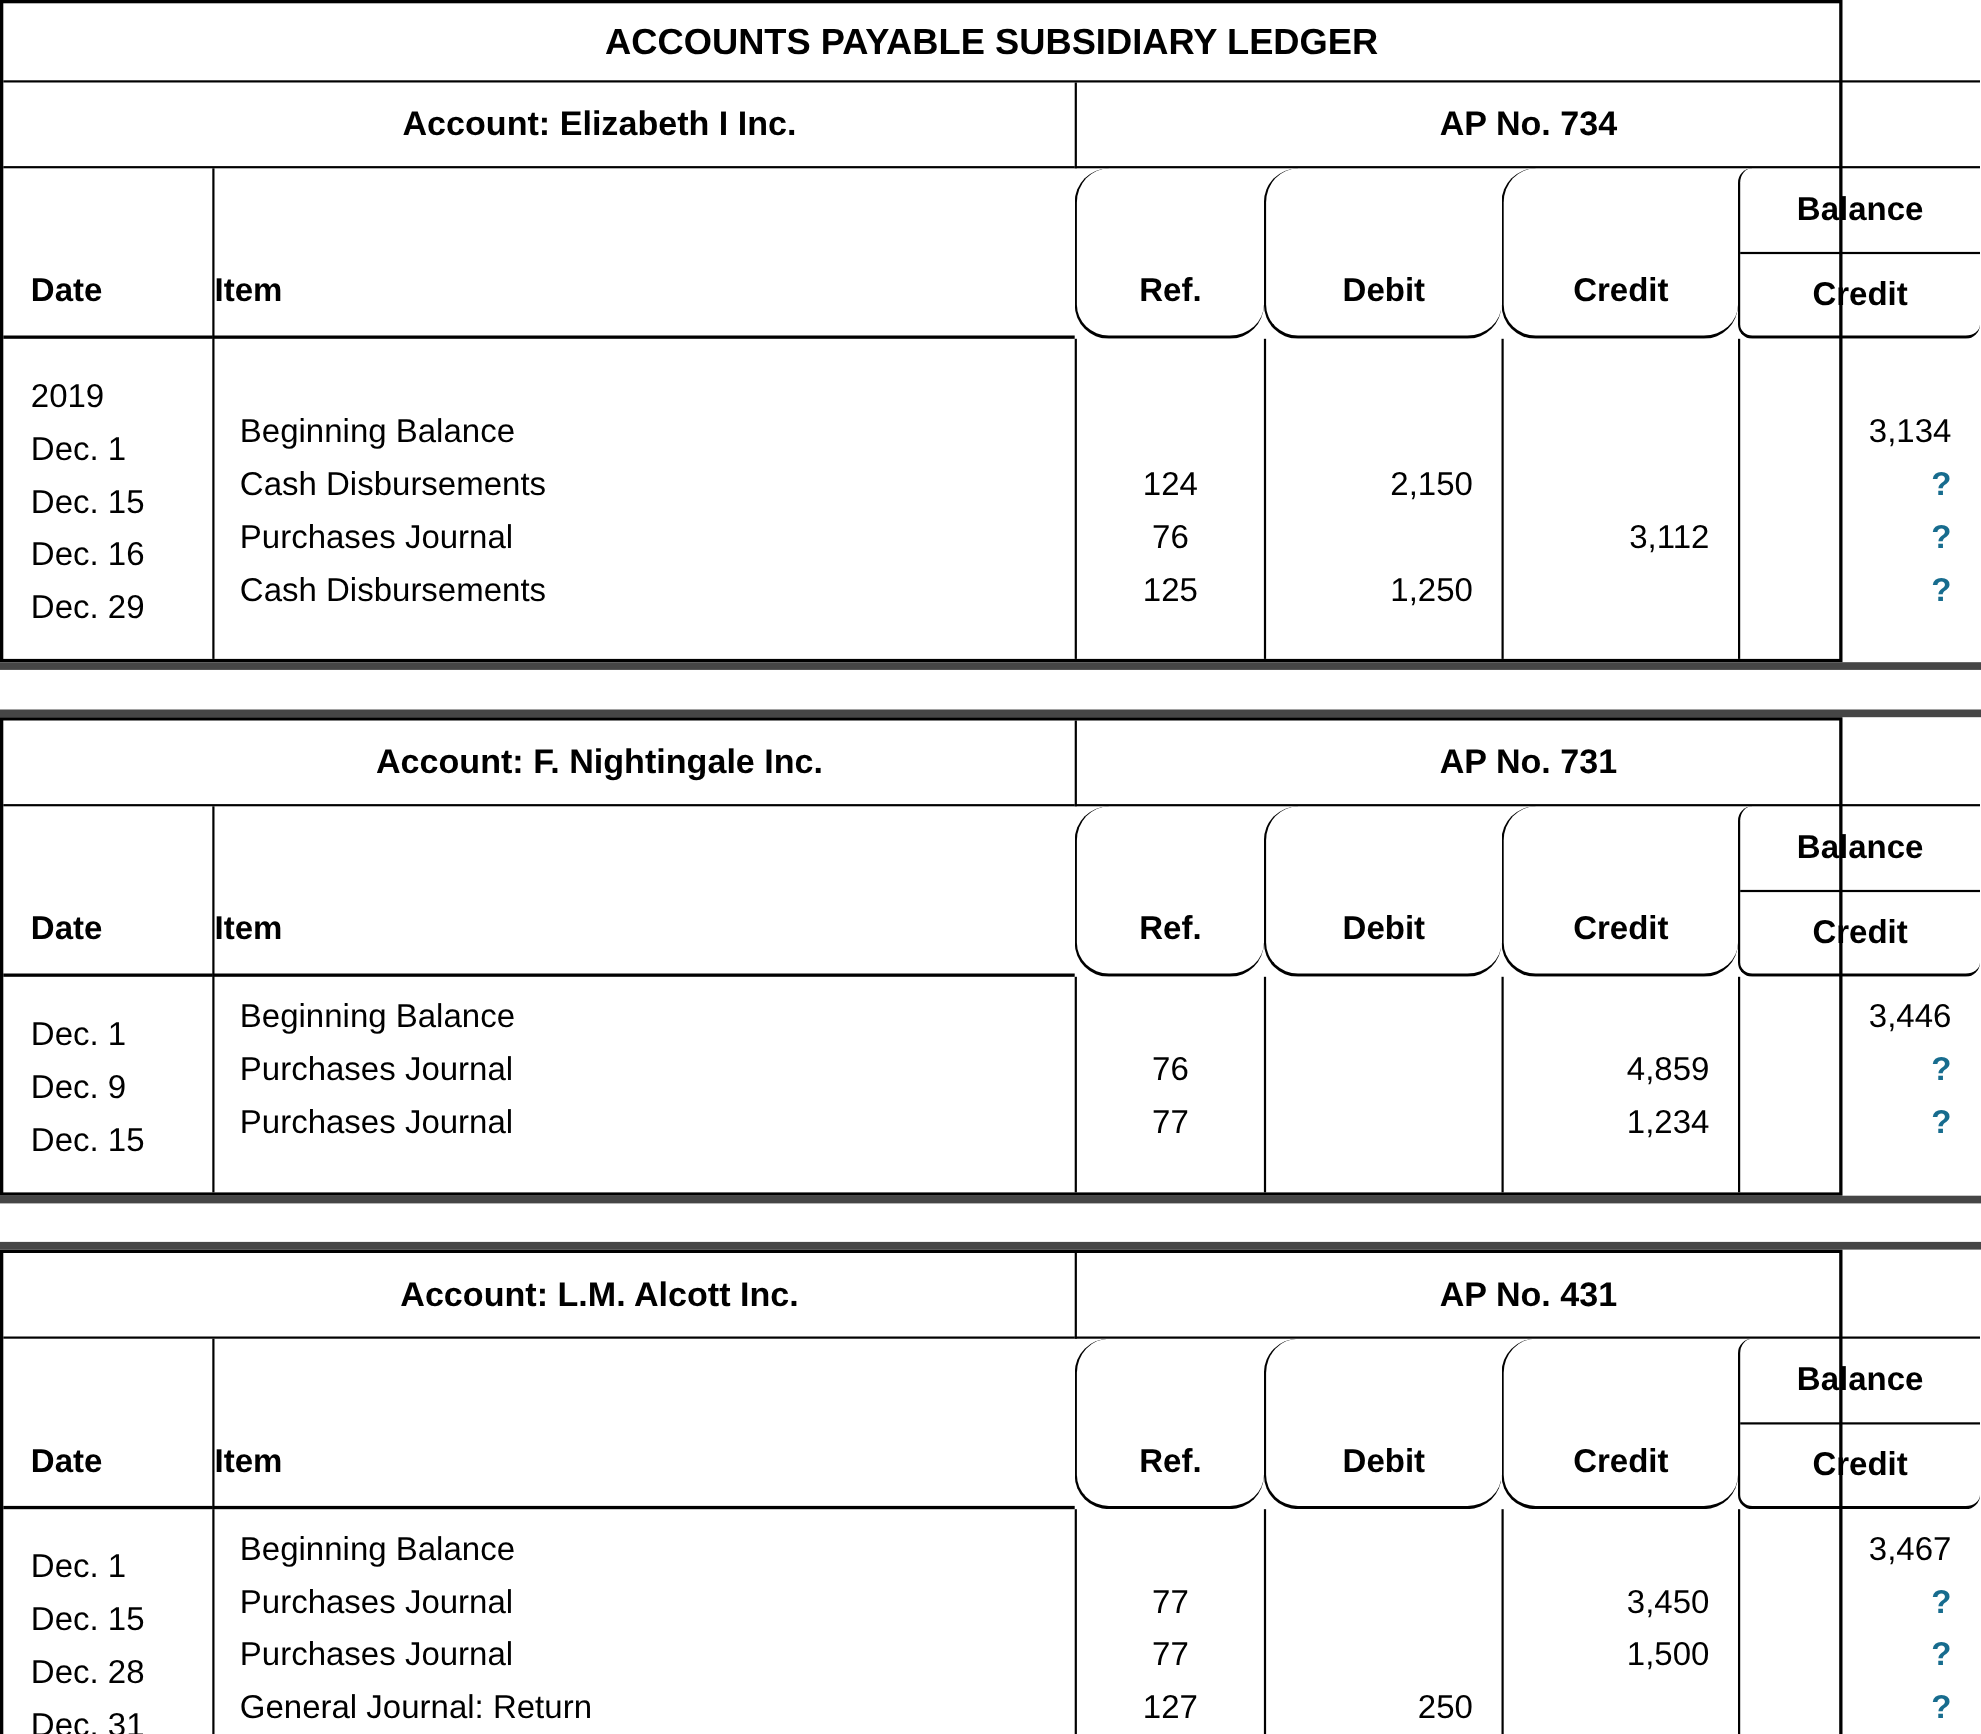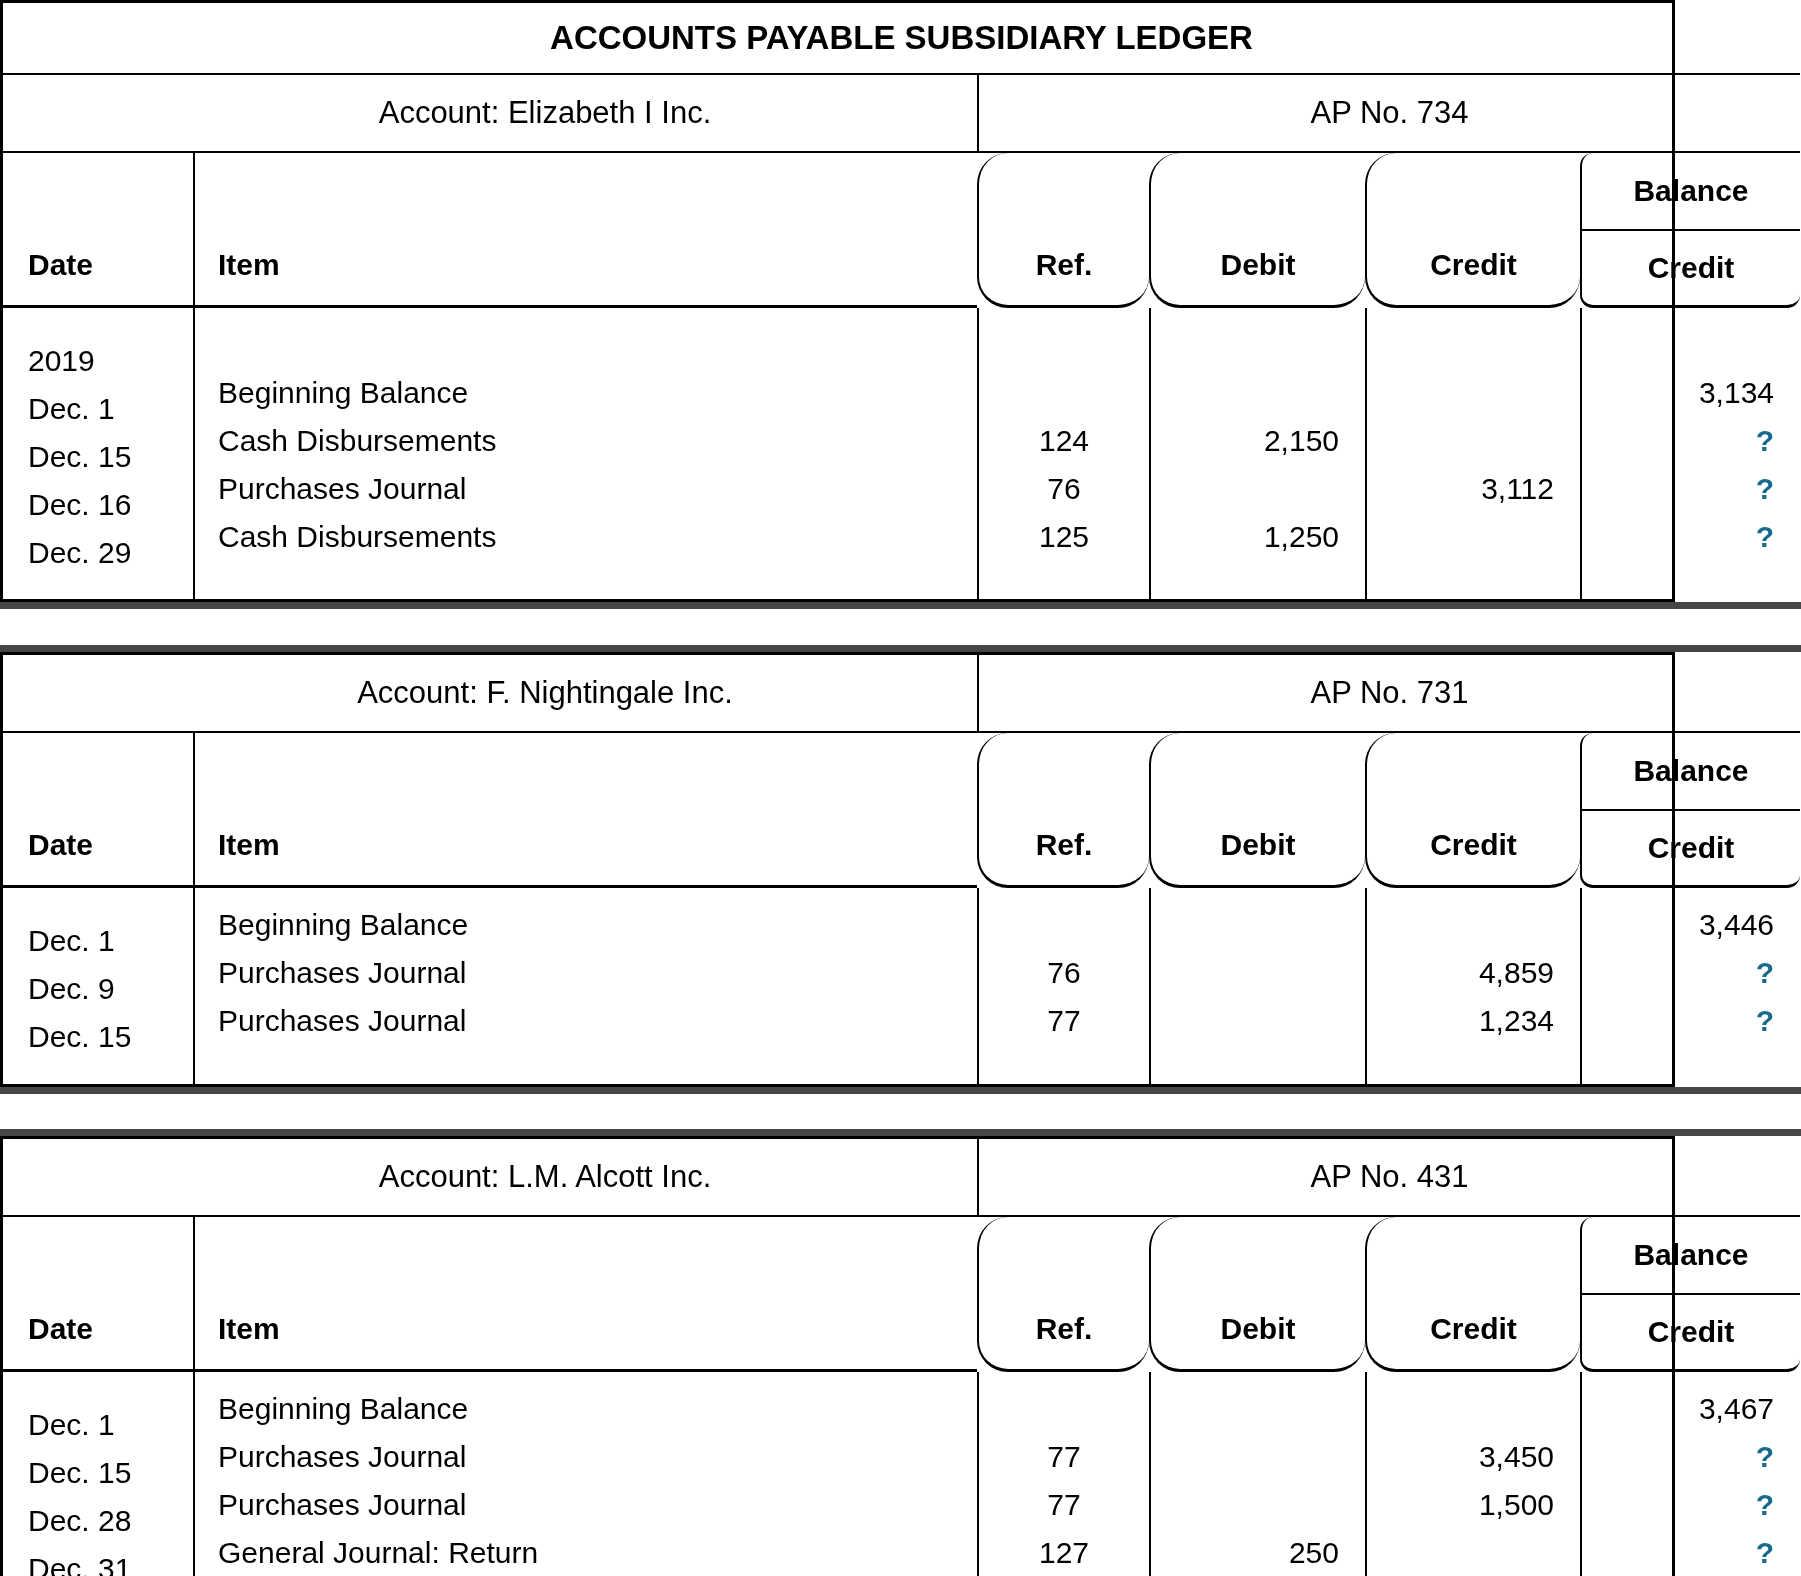--- a/index.html
+++ b/index.html
@@ -31,36 +31,36 @@
     border-bottom: 2px solid #000;
     display: flex; align-items: center; justify-content: center;
     font-weight: 700; font-size: 33px;
   }
 
   
   .account-cell, .ap-cell {
     height: 78px;
     border-bottom: 2px solid #000;
     display: flex; align-items: center; justify-content: center;
-    font-weight: 400; font-size: 31px;
+    font-weight: 700; font-size: 31px;
   }
   .account-cell { grid-column: 1 / 3; padding-left: 110px; }
   .ap-cell     { grid-column: 3 / -1; border-left: 2px solid #000; }
 
   
   .hcell {
     height: 155px;
     border-bottom: 3px solid #000;
     display: flex; align-items: flex-end;
     font-weight: 700; font-size: 30px;
     padding-bottom: 23px;
     text-align: center;
   }
   .hcell.h-date { padding-left: 25px; }
-  .hcell.h-item { padding-left: 23px; }
+  .hcell.h-item { }
   .hcell.h-center { justify-content: center; border-radius: 31px; }
   .bl { border-left: 2px solid #000; }
 
   .balcell {
     height: 155px;
     border-bottom: 3px solid #000;
     border-left: 2px solid #000;
     display: flex; flex-direction: column; align-items: stretch;
     padding: 0;
     border-radius: 13px;

